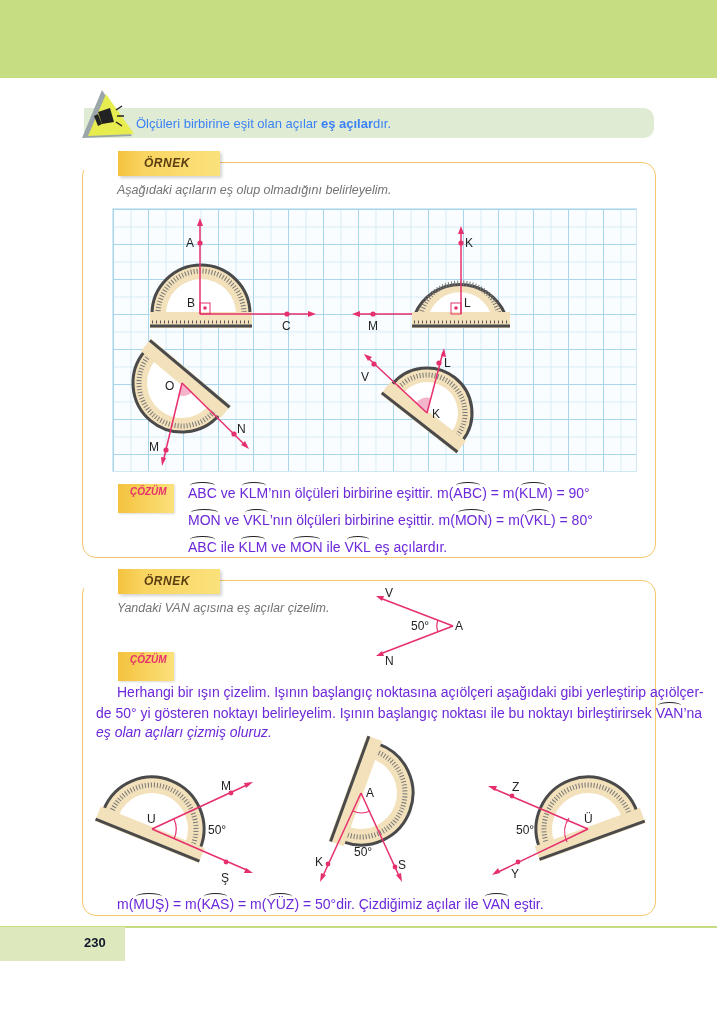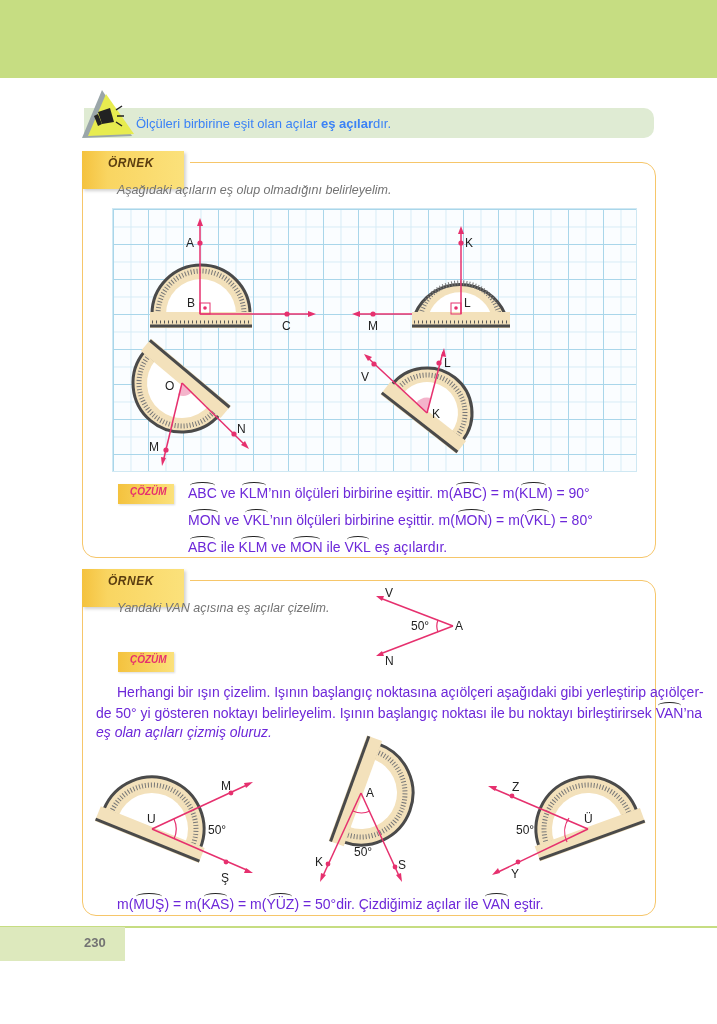--- a/index.html
+++ b/index.html
@@ -4,44 +4,44 @@
 <style>
   html,body{margin:0;padding:0;}
   body{width:717px;height:1024px;position:relative;background:#ffffff;overflow:hidden;
        font-family:"Liberation Sans",sans-serif;color:#222;}
   .abs{position:absolute;}
   .top-band{left:0;top:0;width:717px;height:78px;background:#c6dd82;}
   .rule-bar{left:84px;top:108px;width:570px;height:30px;background:#dfebd3;border-radius:0 10px 10px 0;}
   .rule-text{left:136px;top:116px;font-size:13px;color:#3b82f6;white-space:nowrap;}
   .rule-text b{font-weight:bold;}
   .box{border:1.5px solid #f6c66a;border-radius:14px;background:#fff;}
-  .tag{height:38px;background:linear-gradient(90deg,#f4c23e 0%,#f9d561 25%,#fbe17b 100%);
-       box-shadow:2px 2px 3px rgba(0,0,0,0.18);}
+  .tag{height:25px;background:linear-gradient(90deg,#f4c23e 0%,#f9d561 25%,#fbe17b 100%);
+       box-shadow:2px 2px 3px rgba(0,0,0,0.18);margin-left:36px;}
   .tag span{position:absolute;left:26px;top:5px;font-weight:bold;font-style:italic;font-size:12px;
        color:#5a3d10;letter-spacing:0.5px;}
-  .tag-sm{height:20px;background:linear-gradient(90deg,#f4c23e 0%,#fbe17b 100%);
+  .tag-sm{height:29px;background:linear-gradient(90deg,#f4c23e 0%,#fbe17b 100%);
        box-shadow:1px 1px 2px rgba(0,0,0,0.15);}
   .tag-sm span{position:absolute;left:12px;top:2px;font-weight:bold;font-style:italic;font-size:10px;color:#e6306e;}
   .itext{font-style:italic;font-size:12.5px;color:#737373;white-space:nowrap;}
   .ptext{font-size:14px;color:#6d28d9;white-space:nowrap;}
   .grid{left:112px;top:208px;width:523px;height:262px;
         background-color:#fafdff;
         background-image:
           linear-gradient(#a9d6ea 1px, transparent 1px),
           linear-gradient(90deg,#a9d6ea 1px, transparent 1px),
           linear-gradient(#d6ecf6 1px, transparent 1px),
           linear-gradient(90deg,#d6ecf6 1px, transparent 1px);
         background-size:35px 35px,35px 35px,17.5px 17.5px,17.5px 17.5px;
         border:1px solid #cfe8f3;}
   .hat{position:relative;display:inline-block;}
   .hat::before{content:"";position:absolute;left:8%;right:8%;top:-3px;height:6px;
        border-top:1px solid #222;border-radius:50% 50% 0 0;}
   .footer-band{left:0;top:926px;width:717px;height:2px;background:#c6dd82;}
   .page-num-box{left:0;top:927px;width:125px;height:34px;background:#dde9bd;}
-  .page-num{left:84px;top:935px;font-size:13px;font-weight:bold;color:#737373;}
+  .page-num{left:84px;top:935px;font-size:13px;font-weight:bold;color:#0f172a;}
   svg{position:absolute;overflow:visible;}
   .lbl{font-family:"Liberation Sans",sans-serif;font-size:12px;fill:#222;}
 </style>
 </head>
 <body>
 
 <div class="abs top-band"></div>
 
 <div class="abs rule-bar"></div>
 <svg style="left:80px;top:88px;" width="56" height="54">

